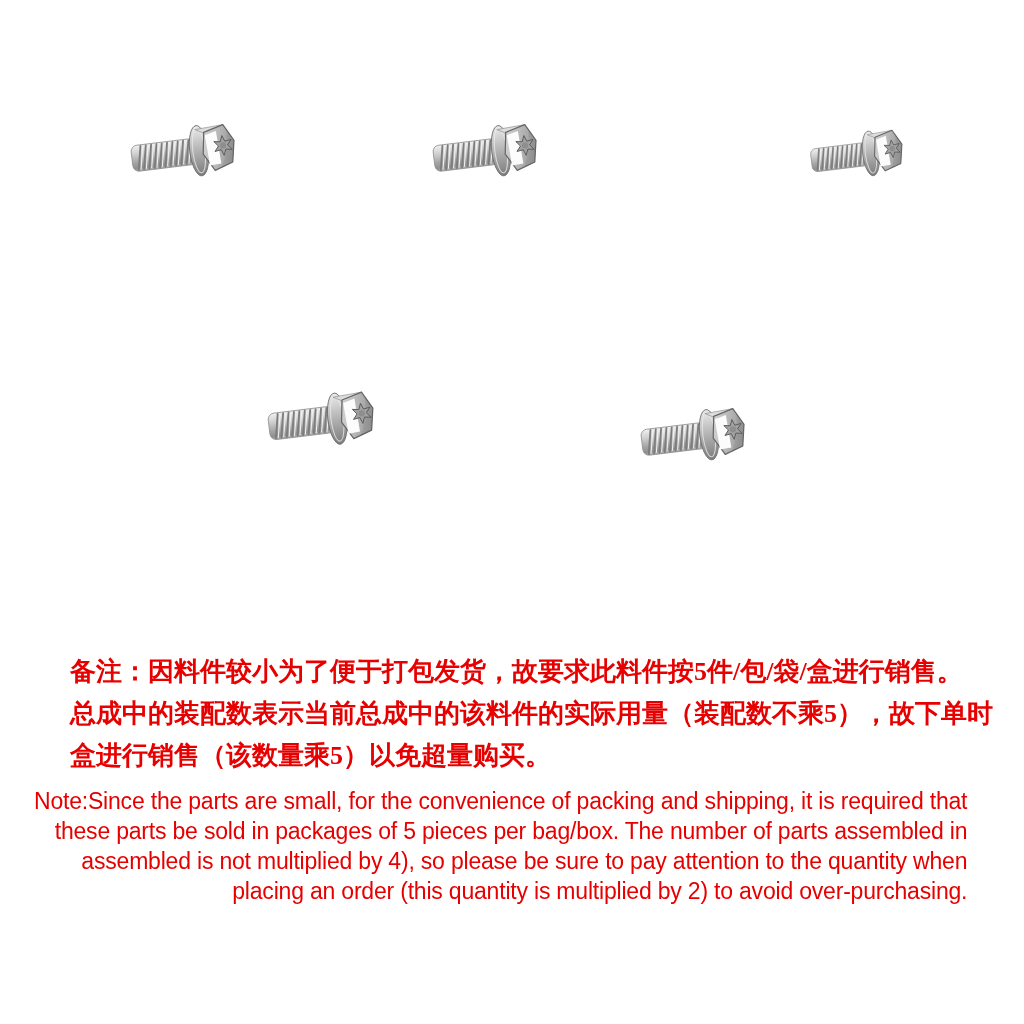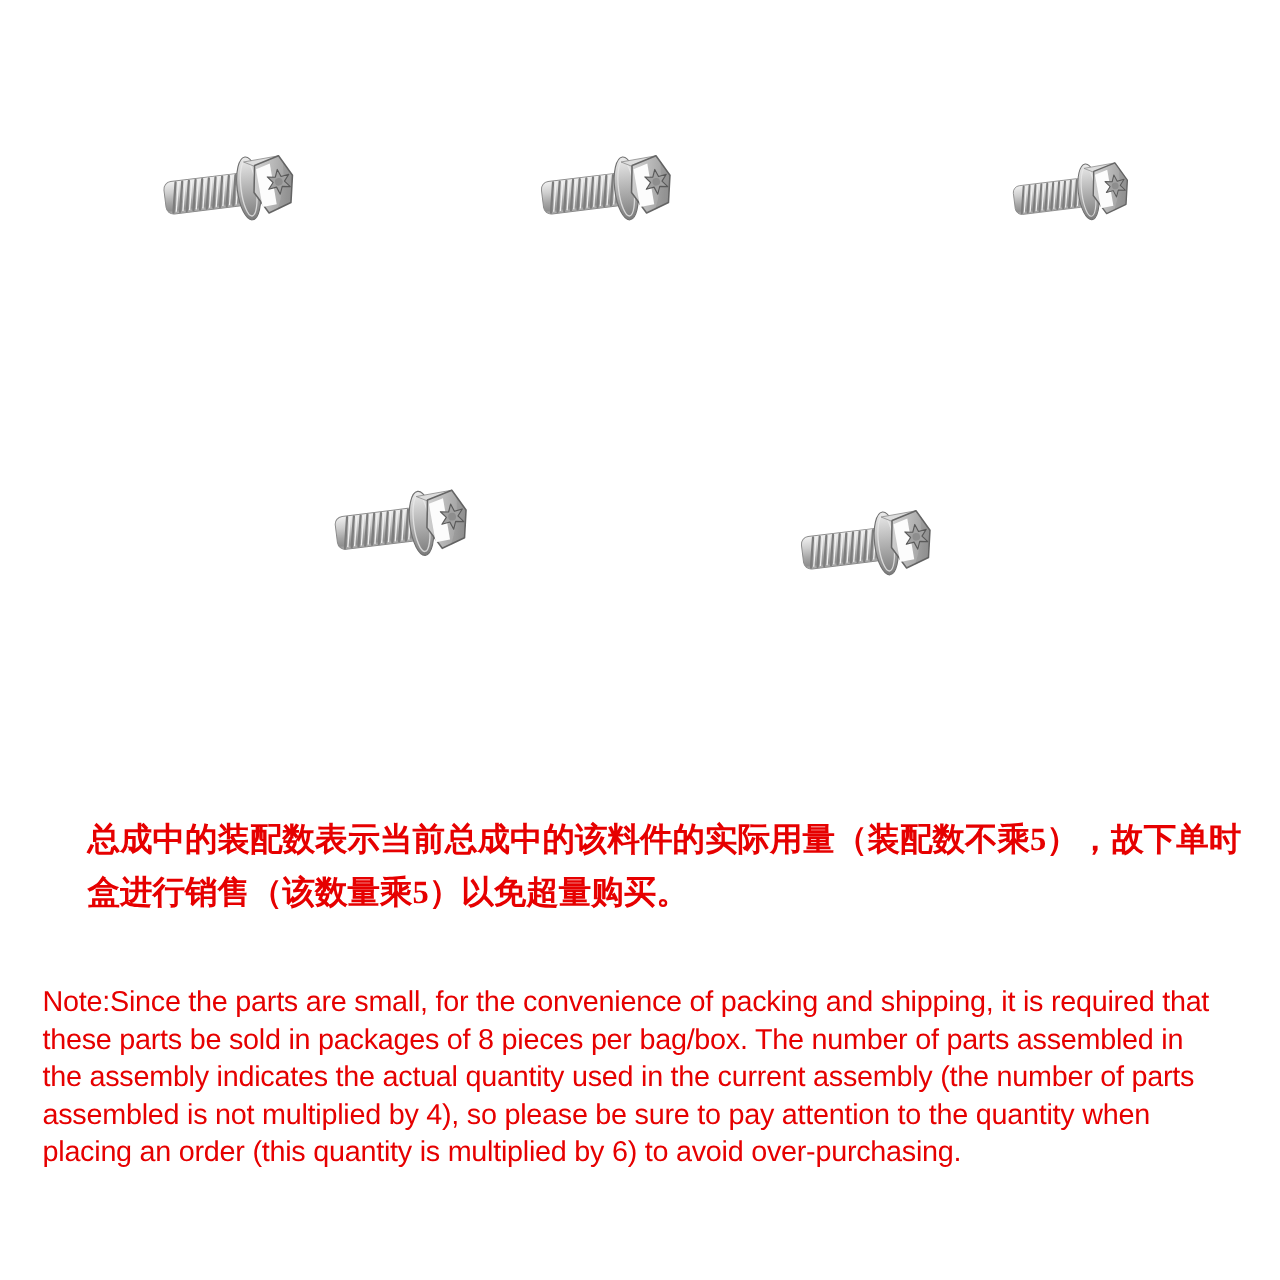--- a/index.html
+++ b/index.html
@@ -15,20 +15,21 @@
     color:var(--note-color,#e60000);
     font-family:"Liberation Serif","DejaVu Serif",serif;
     font-weight:700;font-size:26px;line-height:42px;white-space:nowrap;
   }
   .en-note{
     position:absolute;left:34px;top:786px;
     color:var(--note-color,#e60000);
     font-family:"Liberation Sans","DejaVu Sans",sans-serif;
     font-weight:400;font-size:23px;line-height:30px;letter-spacing:-0.2px;
     white-space:nowrap;
+    text-align:right;
   }
   .hidden-defs{position:absolute;width:0;height:0;overflow:hidden;}
 </style>
 </head>
 <body>
 
 <div class="page">
 
   <svg class="hidden-defs" aria-hidden="true">
     <defs>
@@ -111,25 +112,25 @@
         </svg>
       </div>
       <div class="screw" style="left: 637px; top: 398px; width: 115px; height: 77px;">
         <svg viewBox="0 0 150 100">
           <use href="#screw-shape"></use>
         </svg>
       </div>
     </div>
 
   <div class="cn-note">
+    <div>备注：因料件较小为了便于打包发货，故要求此料件按5件/包/袋/盒进行销售。</div>
     <div>总成中的装配数表示当前总成中的该料件的实际用量（装配数不乘5），故下单时</div>
     <div>盒进行销售（该数量乘5）以免超量购买。</div>
   </div>
 
   <div class="en-note">
     <div>Note:Since the parts are small, for the convenience of packing and shipping, it is required that</div>
-    <div>these parts be sold in packages of 8 pieces per bag/box. The number of parts assembled in</div>
-    <div>the assembly indicates the actual quantity used in the current assembly (the number of parts</div>
+    <div>these parts be sold in packages of 5 pieces per bag/box. The number of parts assembled in</div>
     <div>assembled is not multiplied by 4), so please be sure to pay attention to the quantity when</div>
-    <div>placing an order (this quantity is multiplied by 6) to avoid over-purchasing.</div>
+    <div>placing an order (this quantity is multiplied by 2) to avoid over-purchasing.</div>
   </div>
 
 </div>
 
 </body></html>

